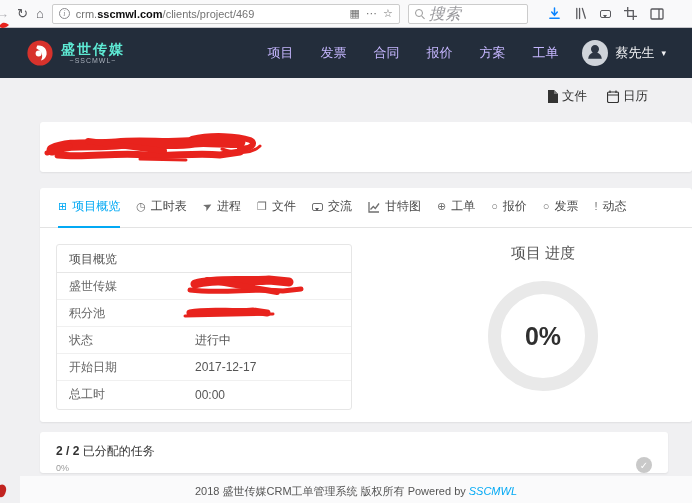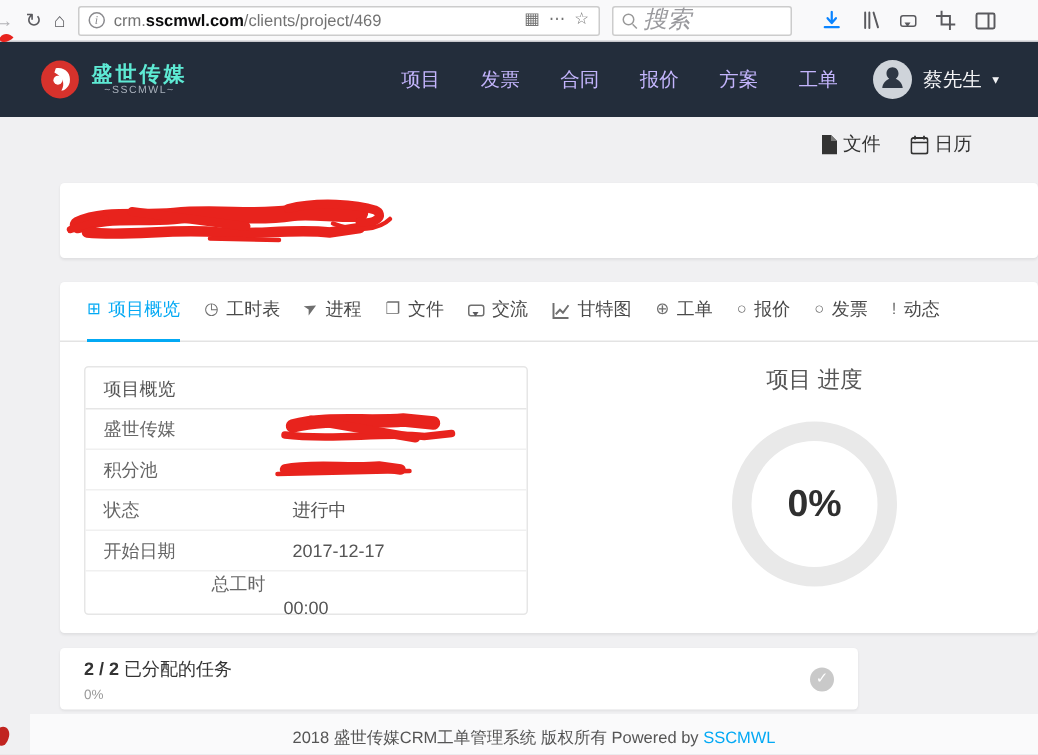--- a/index.html
+++ b/index.html
@@ -44,60 +44,60 @@
   .caret { color:#f2f3f5; font-size:9px; }
 
   
   .content { position:absolute; top:78px; left:0; right:0; bottom:0; background:#f0f0f2;margin-left:20px; }
   .page-actions { position:absolute; top:10px; right:44px; display:flex; gap:20px; }
   .pa-btn { display:flex; align-items:center; gap:4px; font-size:12.5px; color:#333; cursor:pointer; }
 
   .card { background:#fff; border-radius:3px; box-shadow:0 1px 2px rgba(0,0,0,.07); }
   .title-card { position:absolute; left:20px; top:44px; width:652px; height:50px; }
   .main-card  { position:absolute; left:20px; top:110px; width:652px; height:234px; }
-  .tasks-card { position:absolute; left:20px; top:354px; width:532px; height:41px;
-                display:flex; align-items:center; padding:0 16px; }
+  .tasks-card { position:absolute; left:20px; top:354px; width:628px; height:41px;
+                display:flex; align-items:flex-end; padding:0 16px; }
 
   .tabbar { display:flex; align-items:center; gap:16px; padding-left:18px; height:40px;
             border-bottom:1px solid #e3e3e3; }
   .tab { display:flex; align-items:center; gap:5px; font-size:12px; color:#4a4a4a; height:40px;
          border-bottom:2px solid transparent; cursor:pointer; white-space:nowrap; }
   .tab .tic { font-size:11px; color:#6f6f6f; line-height:1; }
   .tab.active { color:#03a9f4; }
   .tab.active .tic, .tab.active .circ { color:#03a9f4; border-color:#03a9f4; }
   .tab.active { border-bottom-color:#03a9f4; }
   .circ { display:inline-flex; width:11px; height:11px; border:1px solid #6f6f6f; border-radius:50%;
           align-items:center; justify-content:center; font-size:7px; line-height:1; color:#6f6f6f; flex:0 0 auto; }
   .rot { display:inline-block; transform:rotate(-28deg); }
 
   .ov-box { position:absolute; left:16px; top:56px; width:296px; height:166px;
             border:1px solid #e6e6e6; border-radius:3px; font-size:12px; background:#fff; }
   .ov-head { height:28px; line-height:28px; padding:0 12px; border-bottom:1px solid #e6e6e6; color:#555; }
   .ov-row { display:flex; align-items:center; height:27px; padding:0 12px;
             border-bottom:1px solid #f0f0f0; position:relative; }
-  .ov-row:last-child { border-bottom:none;flex-direction:column; }
+  .ov-row:last-child { border-bottom:none; }
   .ov-label { width:126px; color:#666; }
   .ov-val { color:#555; }
 
   .progress { position:absolute; left:408px; top:56px; width:190px; text-align:center; }
   .progress-title { font-size:15px; color:#555; margin-bottom:18px; }
   .donut { width:110px; height:110px; border:13px solid #e9e9e9; border-radius:50%; margin:0 auto;
            display:flex; align-items:center; justify-content:center; background:#fff; }
   .donut-val { font-size:25px; font-weight:bold; color:#2f2f2f; }
 
   .tasks-left { display:flex; flex-direction:column; gap:3px; }
   .tasks-line1 { font-size:12px; color:#333; }
   .tasks-count { font-weight:bold; }
   .tasks-pct { font-size:9px; color:#9a9a9a; }
   .done-circ { margin-left:auto; width:16px; height:16px; border-radius:50%; background:#c9c9c9;
                color:#fff; display:flex; align-items:center; justify-content:center; font-size:10px; }
 
   .footer-strip { position:absolute; left:0; right:0; top:398px; bottom:0; background:#fafafb;
                   text-align:center; padding-top:8px; font-size:11px; color:#555; }
-  .footer-link { color:#03a9f4; text-decoration:none; margin-left:3px; cursor:pointer; }
+  .footer-link { color:#03a9f4; text-decoration:none; margin-left:3px; cursor:pointer;font-style:italic; }
 
   .scribble { position:absolute; }
   svg { display:block; }
 </style>
 </head>
 <body>
 
 <div class="screen">
 
   <div class="toolbar">

